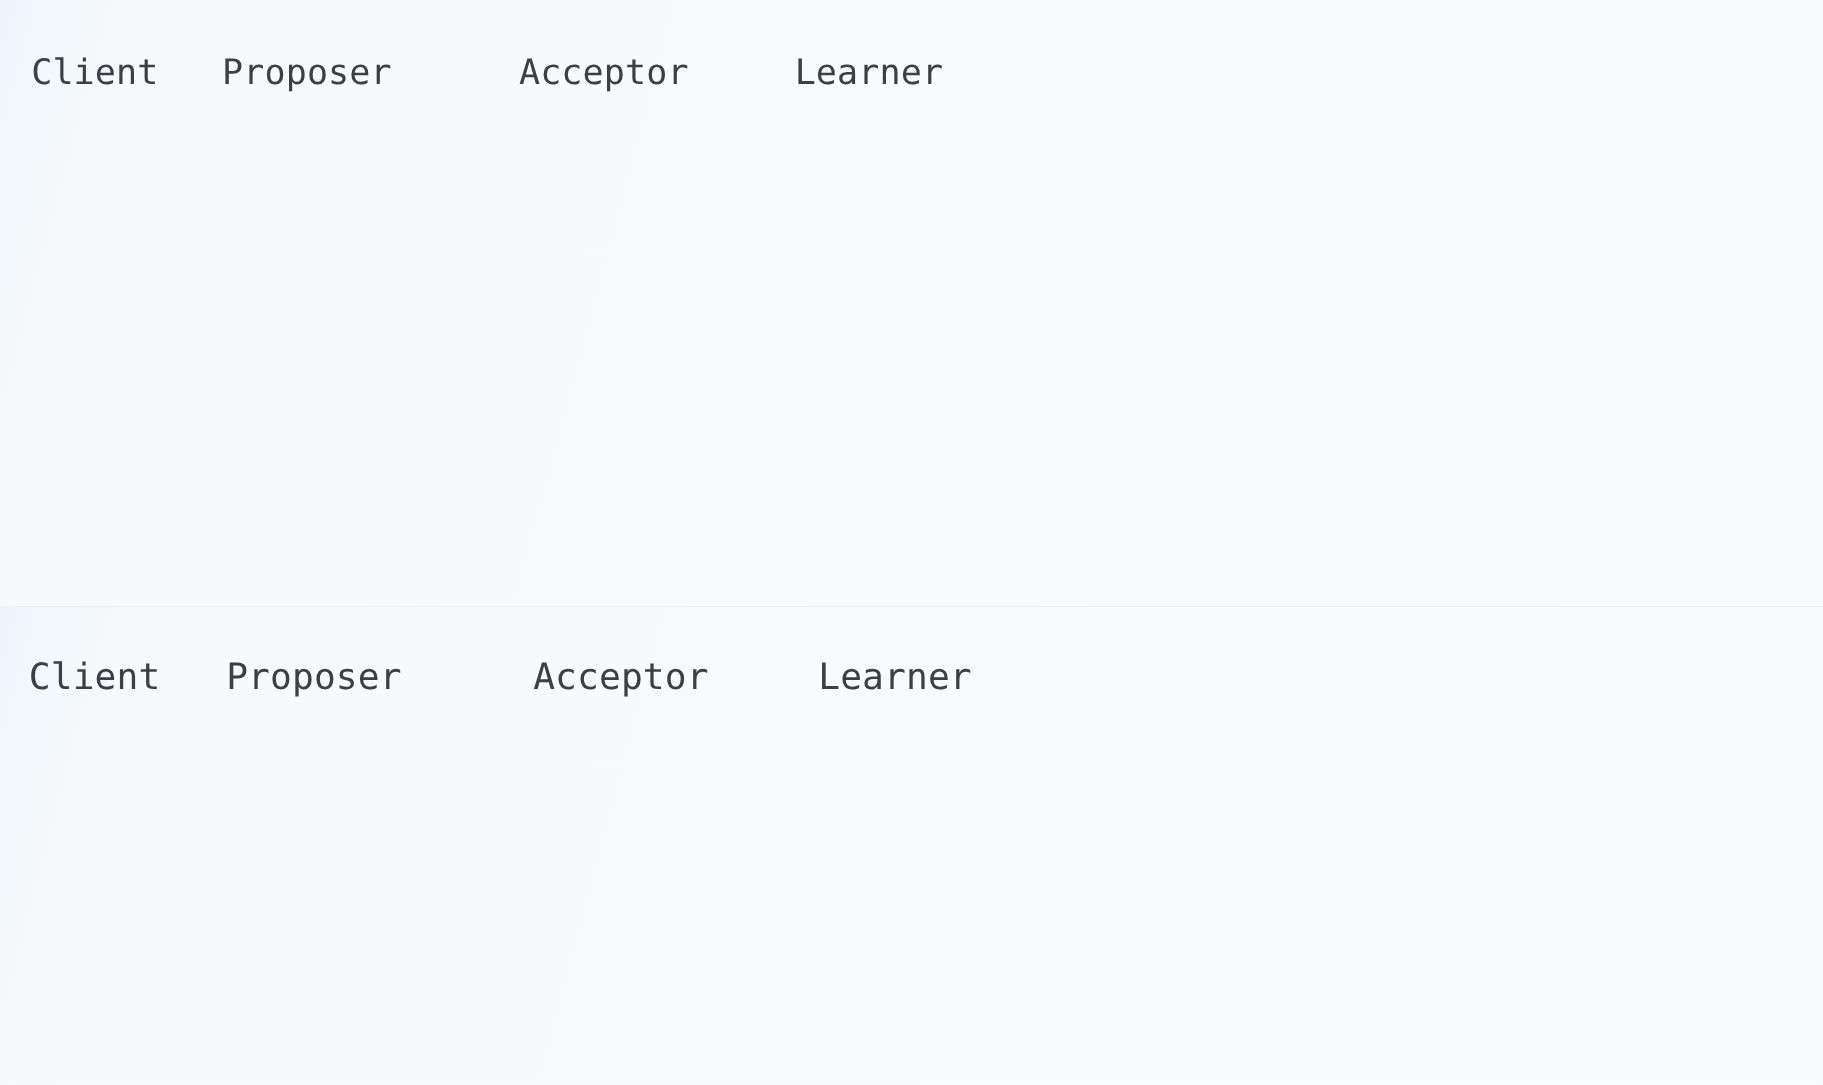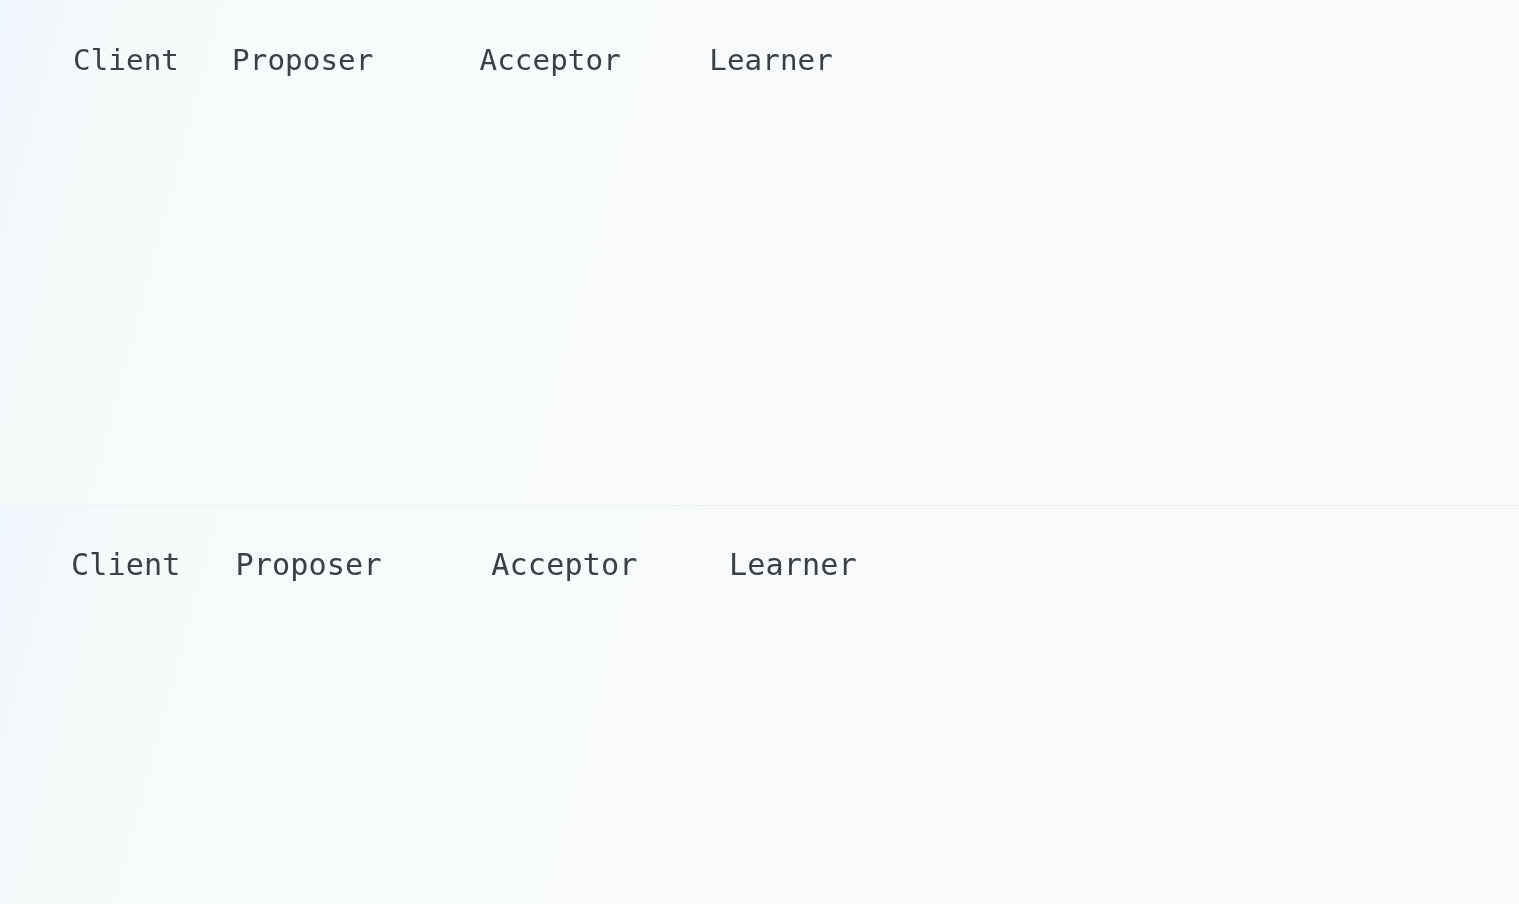--- a/index.html
+++ b/index.html
@@ -65,21 +65,20 @@
   }
 
   .ascii-line {
     display: block;
     white-space: pre;
     height: inherit;
   }
 
   .headers-line {
     letter-spacing: 0.1px;
-    margin-left: 47px;
   }
 </style>
 </head>
 <body>
 
 <div id="diagram-root">
 
   <div id="left-edge-tint"></div>
 
   <div class="block" id="block-first"><span class="ascii-line headers-line">Client   Proposer      Acceptor     Learner</span><span class="ascii-line">    |        |         |  |  |      |  | --- First Request ---</span></div>

